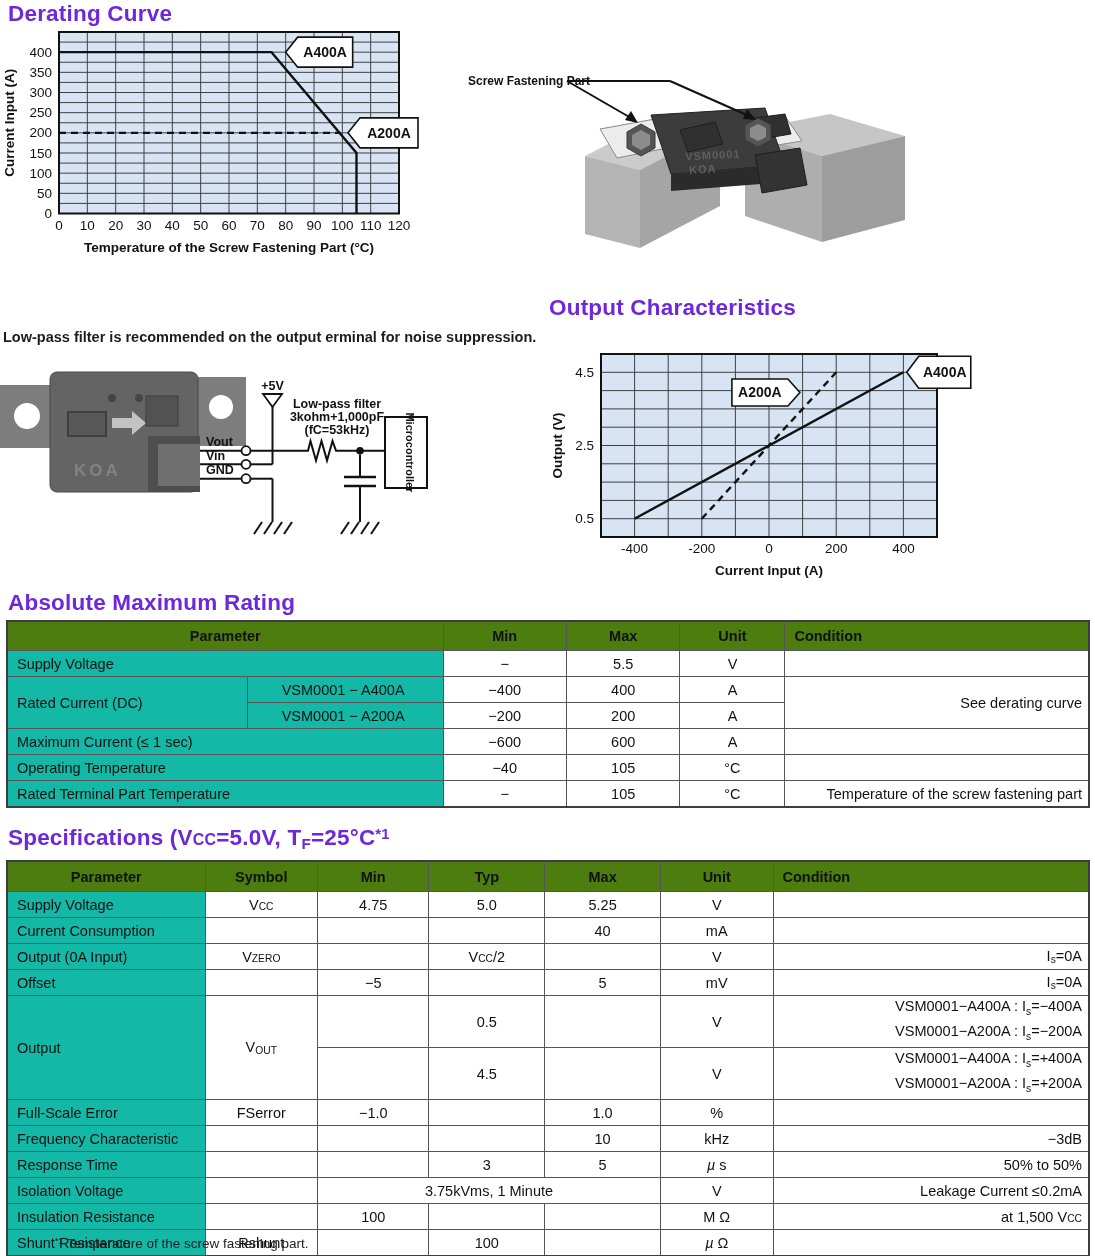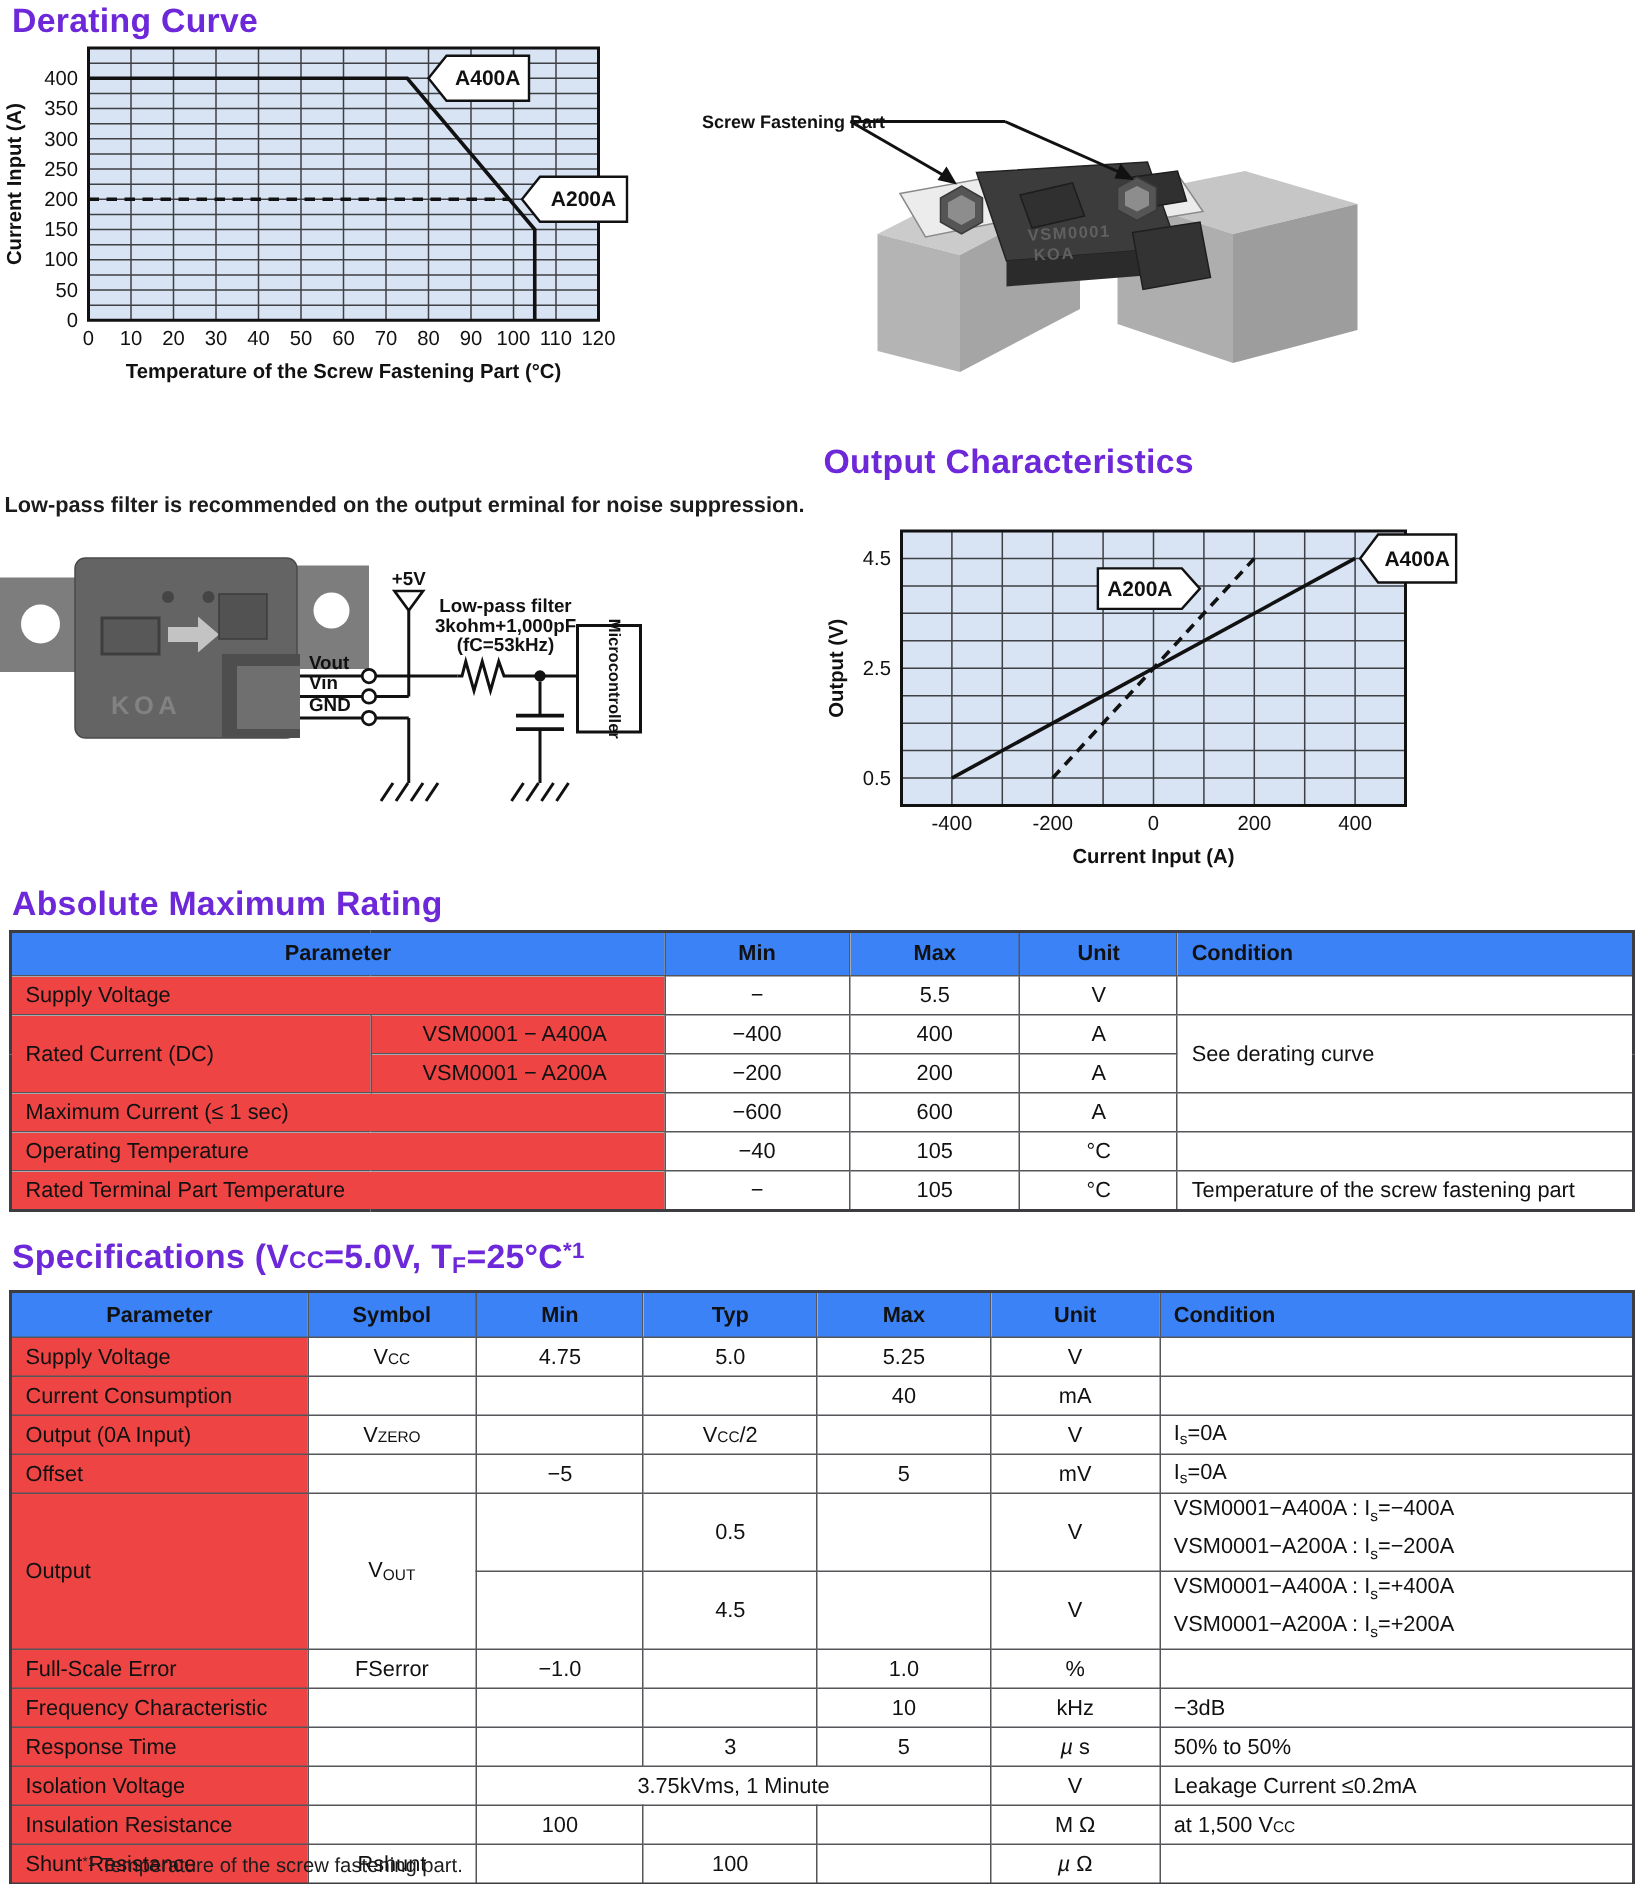--- a/index.html
+++ b/index.html
@@ -15,24 +15,24 @@
   .wire-label{font-size:12.5px;font-weight:bold;fill:#111;}
   .small-label{font-size:12px;font-weight:bold;fill:#111;}
   .mcu-label{font-size:11px;font-weight:bold;fill:#111;}
   .emboss{font-size:11px;font-weight:bold;fill:#606060;letter-spacing:1px;}
   .koa{font-size:17px;font-weight:bold;fill:#828282;letter-spacing:3px;}
   
   .dtable{position:absolute;border-collapse:collapse;table-layout:fixed;width:1084px;
           font-size:14.5px;color:#111;border:2px solid #3c3d40;}
   .dtable th,.dtable td{border:1px solid #55565a;padding:1px 6px;height:23px;background:#fff;
           text-align:center;overflow:hidden;}
-  .dtable th{background:#3b82f6;font-weight:bold;height:26px;}
+  .dtable th{background:#4d7c0f;font-weight:bold;height:26px;}
   .dtable th.left{text-align:left;padding-left:9px;}
-  .dtable td.left{text-align:left;padding-left:9px;margin-left:40px;}
-  .dtable td.param{background:#ef4444;text-align:left;padding-left:9px;margin-top:44px;}
+  .dtable td.left{text-align:right;padding-left:9px;margin-left:40px;}
+  .dtable td.param{background:#14b8a6;text-align:left;padding-left:9px;margin-top:44px;}
   .dtable td.param.ctr{text-align:center;padding-left:2px;}
   .dtable td.cond2{line-height:18.5px;}
   #spec-table th{height:27px;}
   .sm{font-size:71%;}
   .sb{vertical-align:-22%;}
   sub{font-size:68%;vertical-align:-20%;}
   sup{font-size:66%;vertical-align:38%;}
   .footnote{position:absolute;font-size:13.5px;color:#1c1c1c;}
 </style>
 </head>

